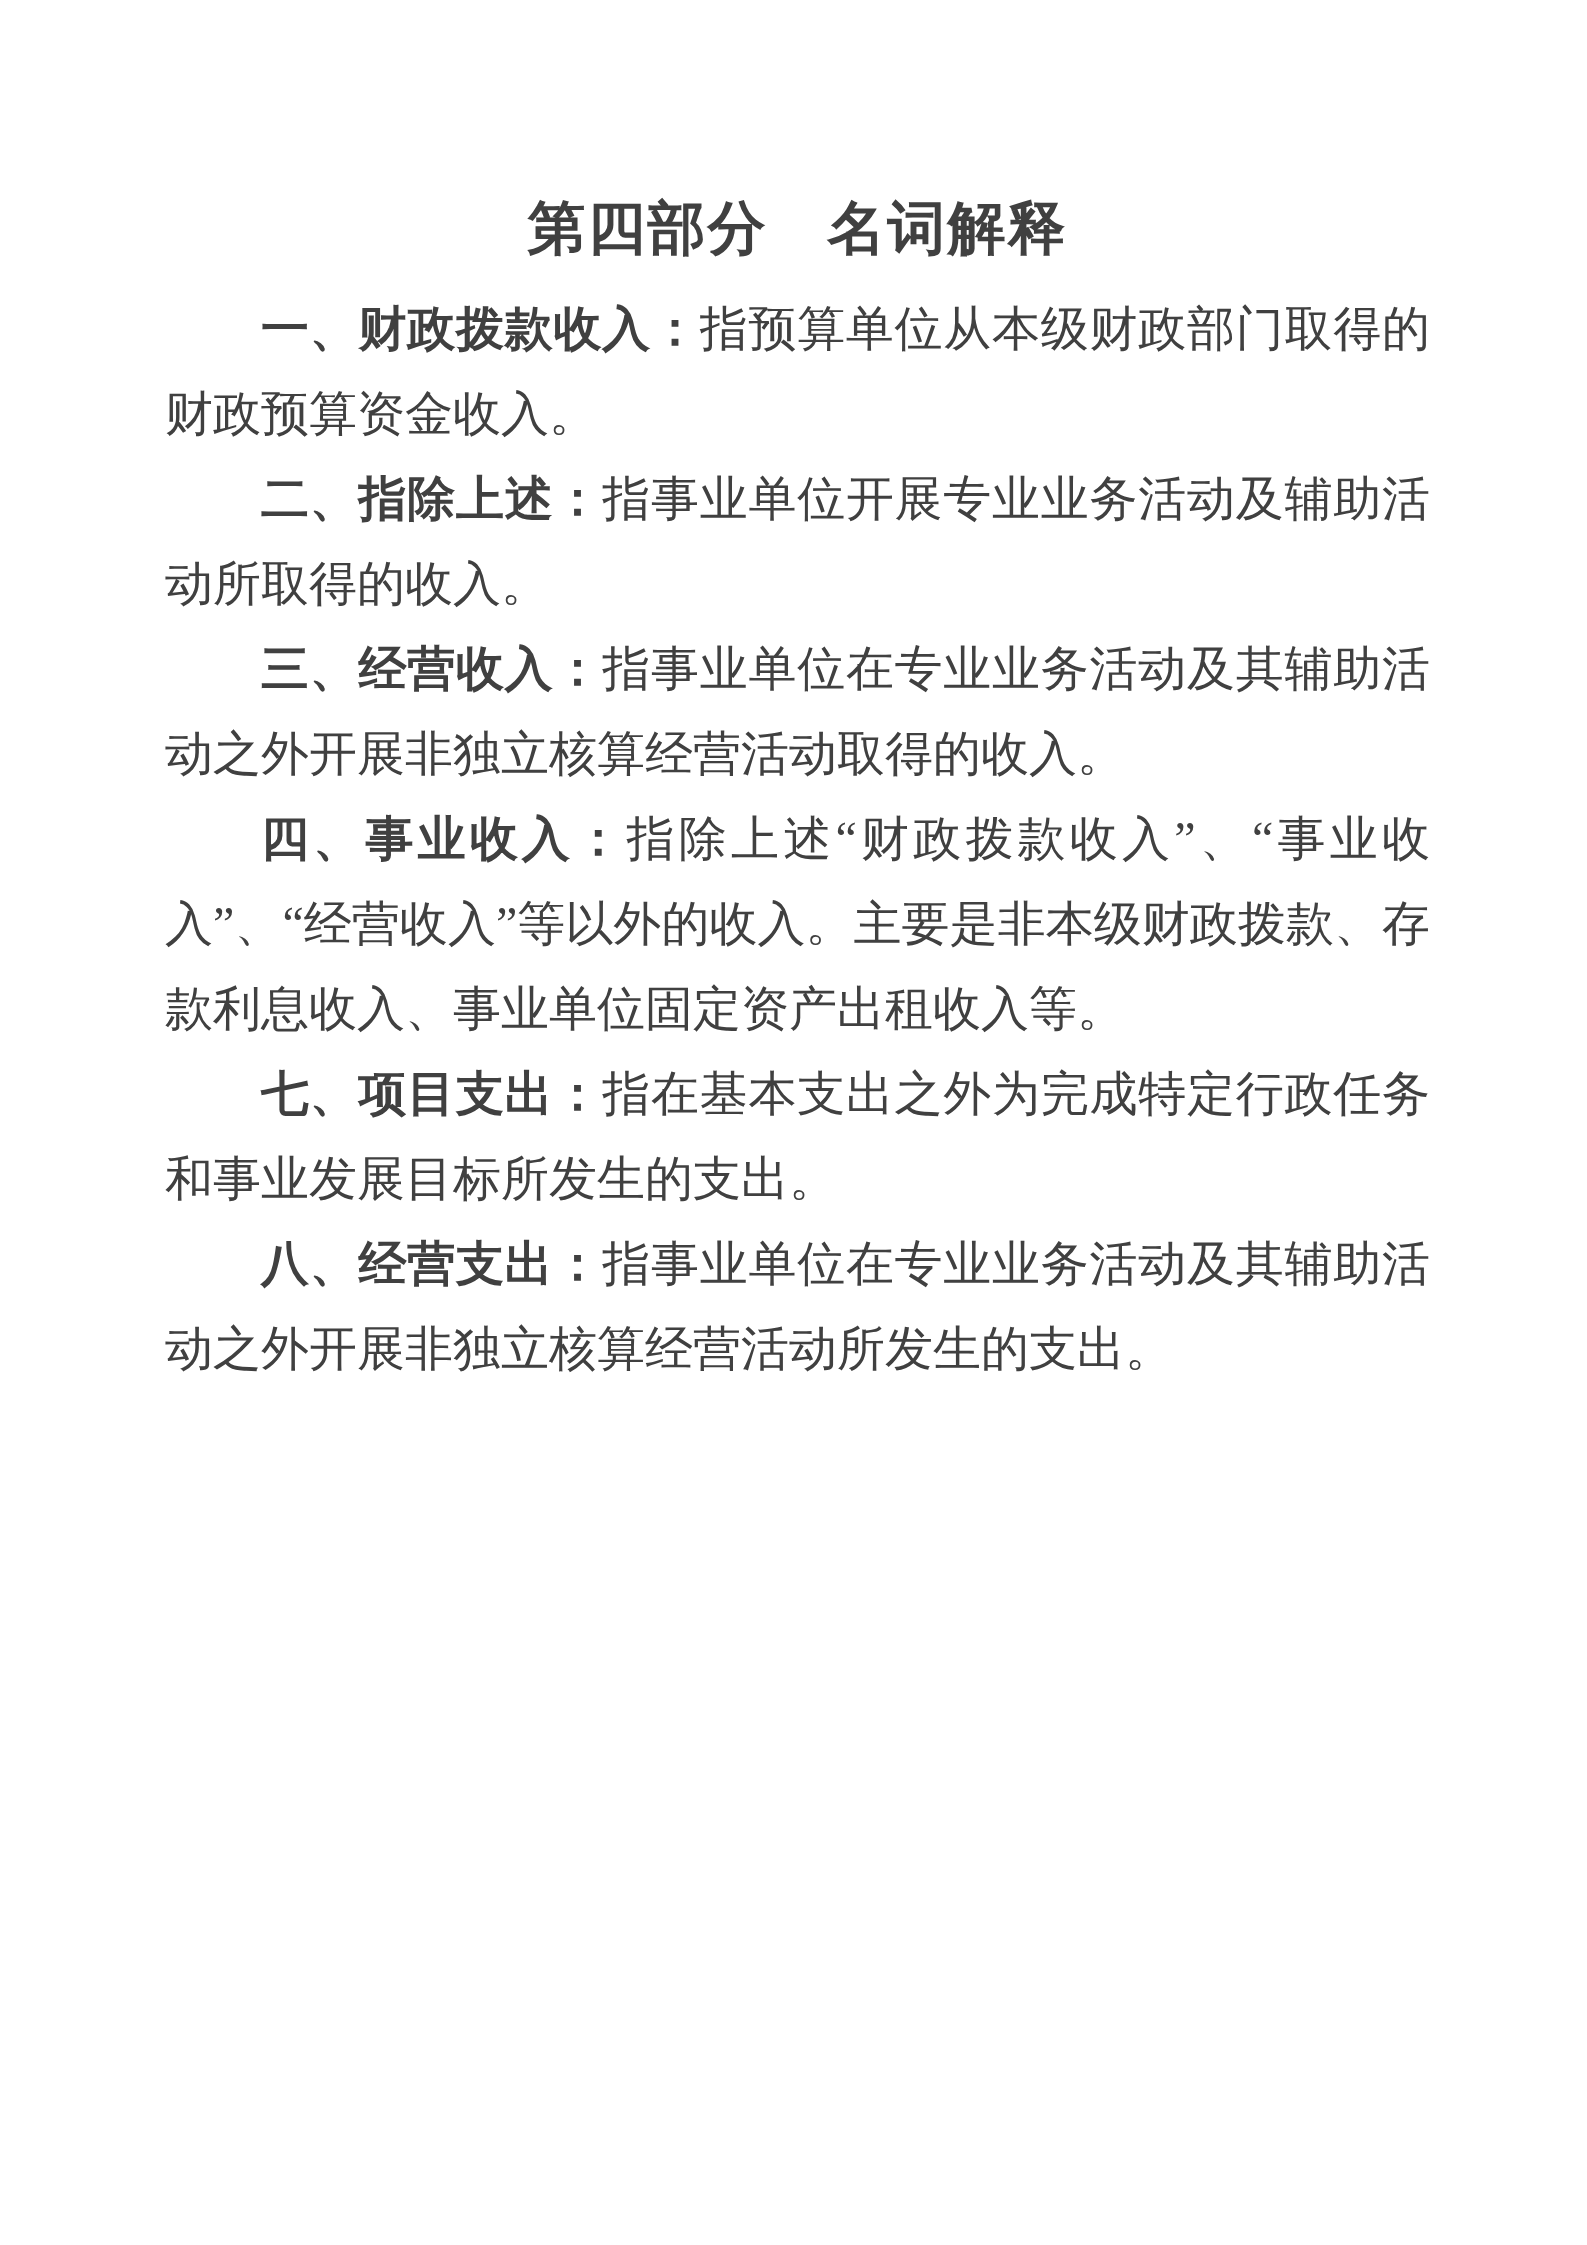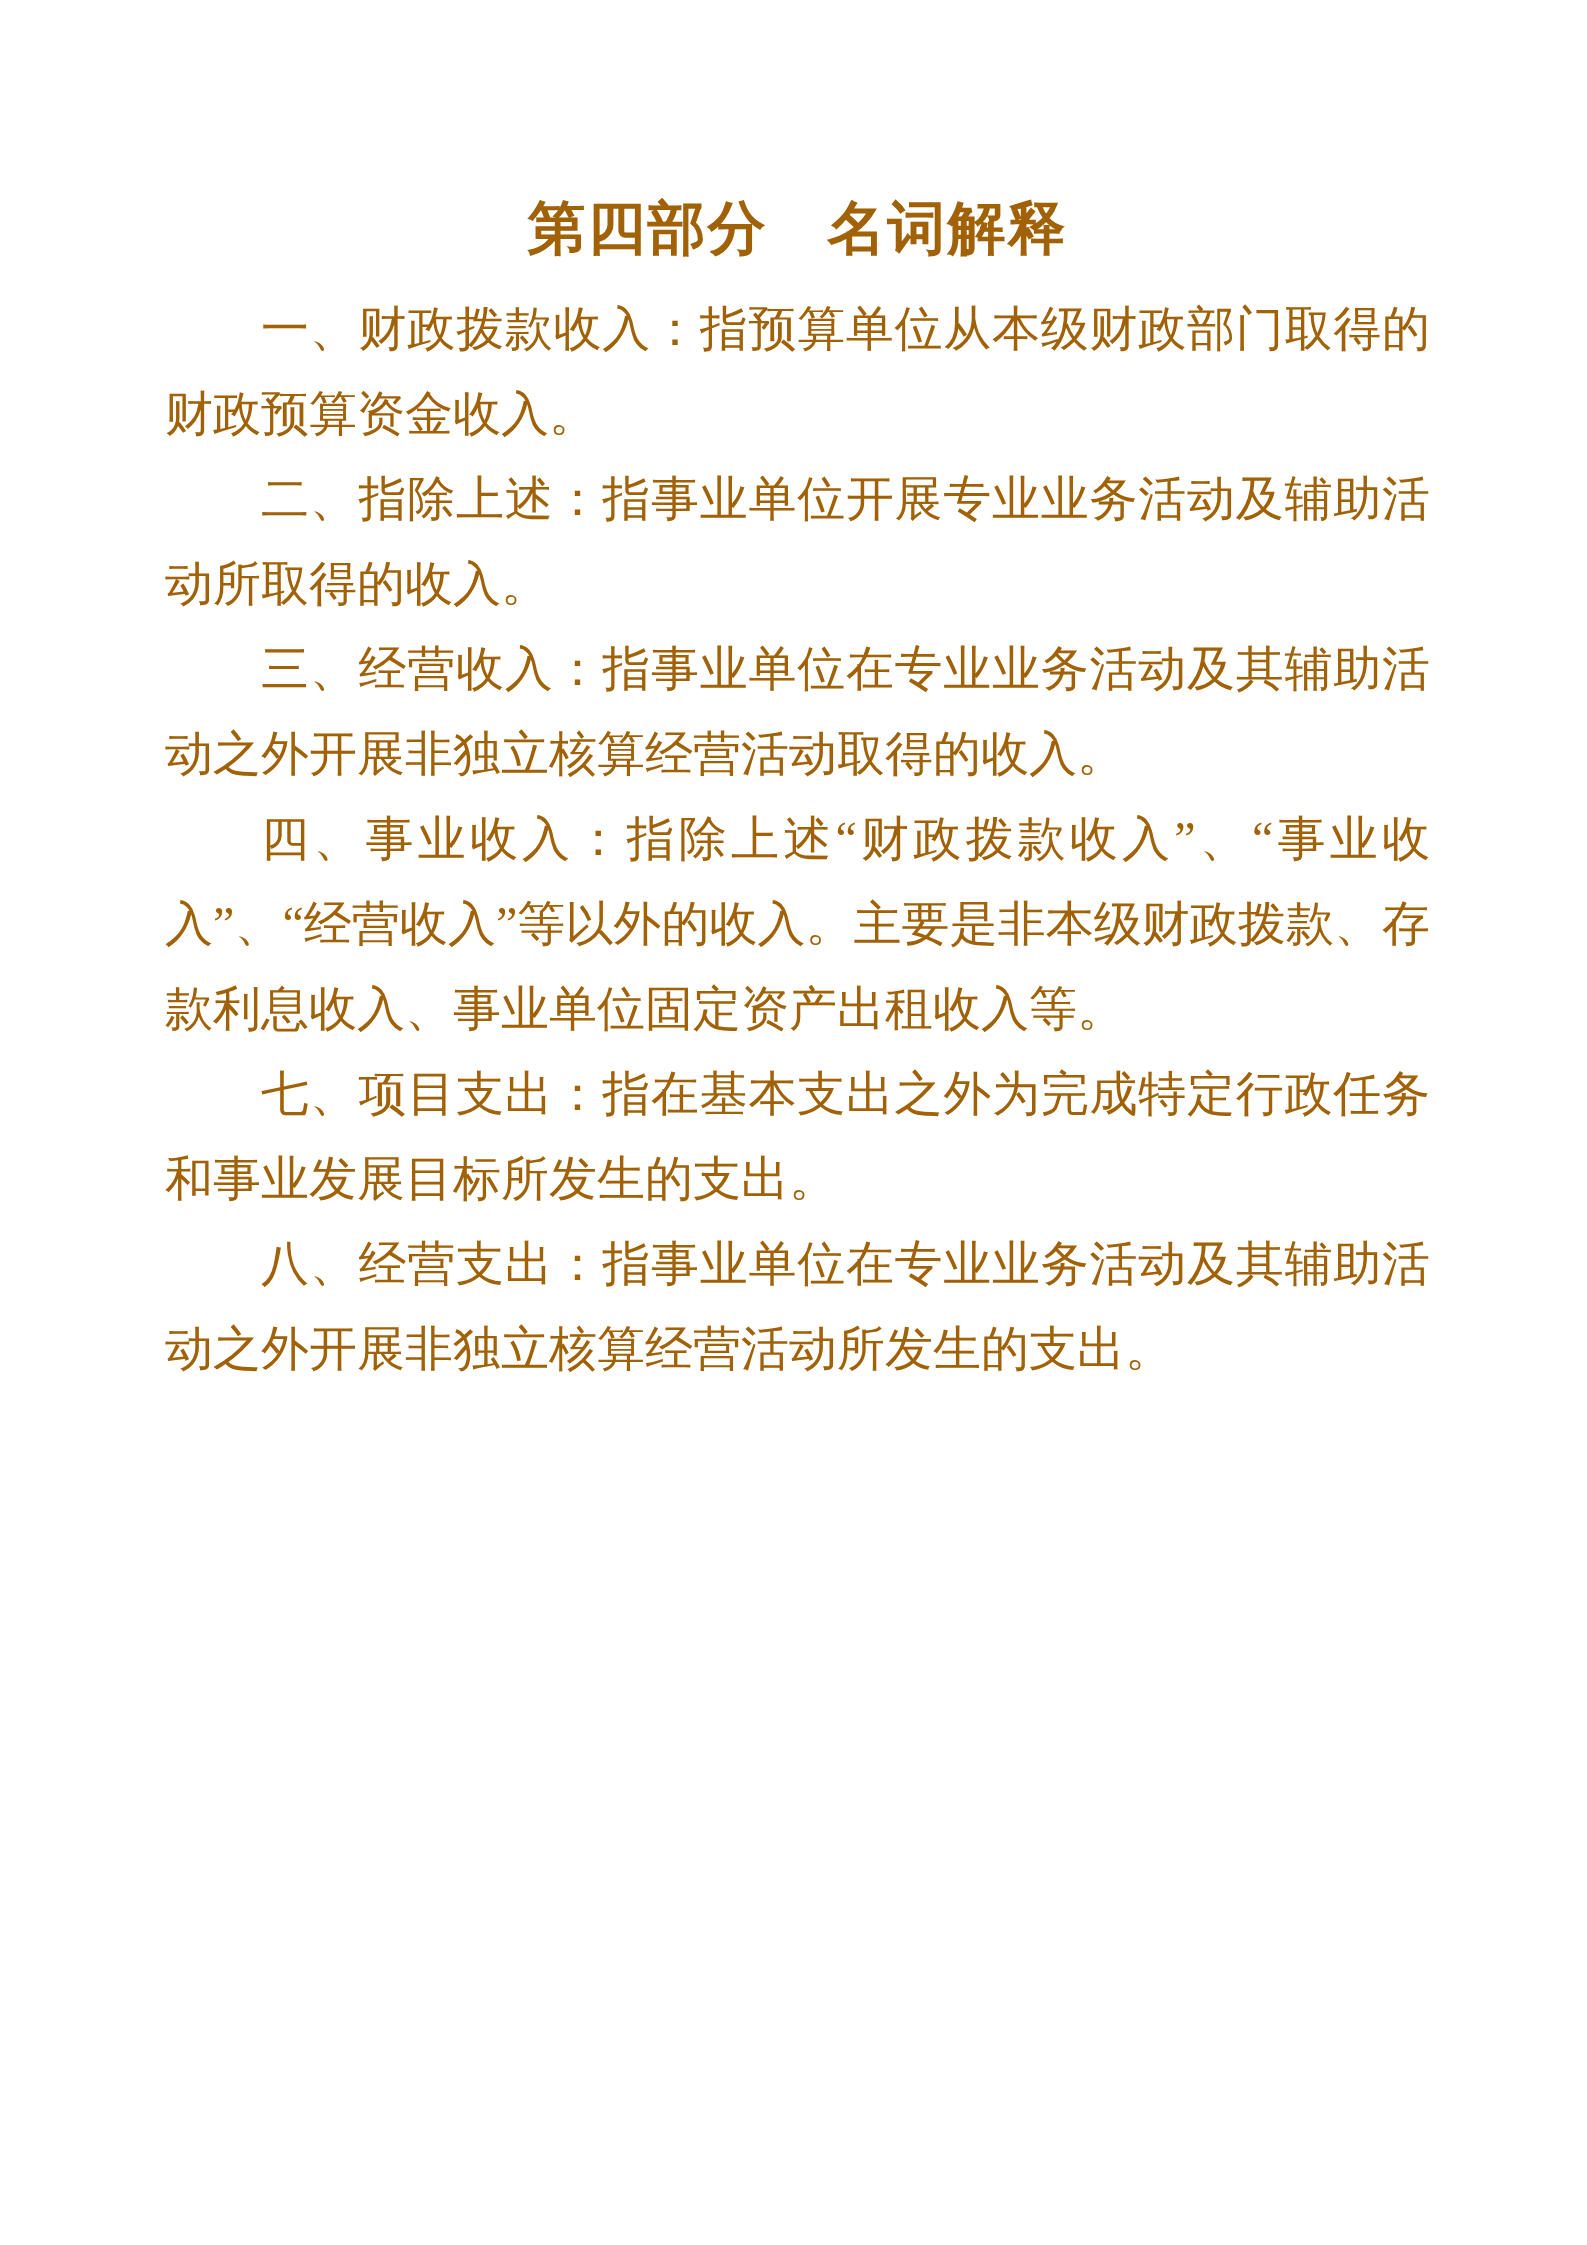--- a/index.html
+++ b/index.html
@@ -32,27 +32,27 @@
   .para {
     margin: 0;
     font-size: 48px;
     line-height: 85px;
     text-indent: 2em;
     text-align: justify;
     text-justify: inter-ideograph;
     word-break: break-all;
   }
   .lead {
-    font-weight: normal;
+    font-weight: bold;
   }
 </style>
 </head>
 <body>
 
-<div class="page" style="background: rgb(255, 255, 255); color: #a16207;">
+<div class="page" style="background: rgb(255, 255, 255); color: #404040;">
   <h1 class="doc-title">第四部分　名词解释</h1>
   <div id="paragraphs">
   <p class="para"><b class="lead">一、财政拨款收入：</b><span class="body-text">指预算单位从本级财政部门取得的财政预算资金收入。</span></p>
 
   <p class="para"><b class="lead">二、指除上述：</b><span class="body-text">指事业单位开展专业业务活动及辅助活动所取得的收入。</span></p>
 
   <p class="para"><b class="lead">三、经营收入：</b><span class="body-text">指事业单位在专业业务活动及其辅助活动之外开展非独立核算经营活动取得的收入。</span></p>
 
   <p class="para"><b class="lead">四、事业收入：</b><span class="body-text">指除上述“财政拨款收入”、“事业收入”、“经营收入”等以外的收入。主要是非本级财政拨款、存款利息收入、事业单位固定资产出租收入等。</span></p>
 

